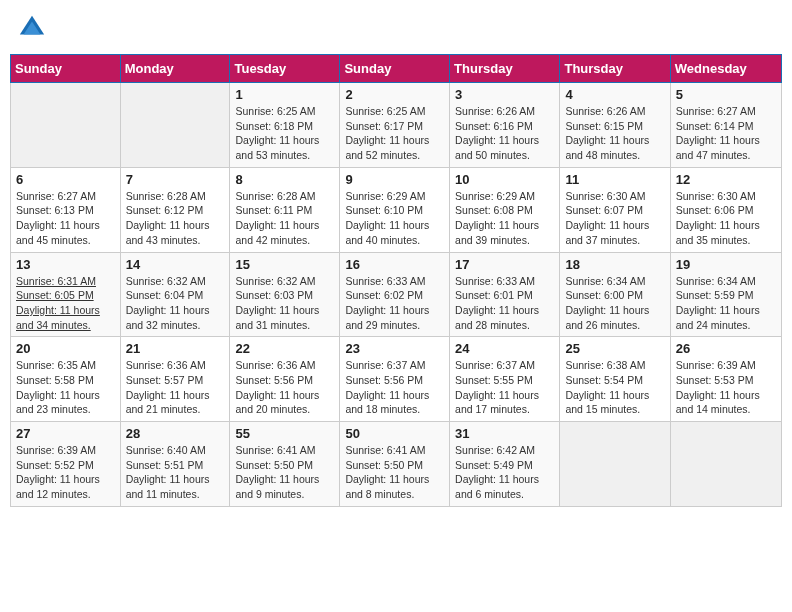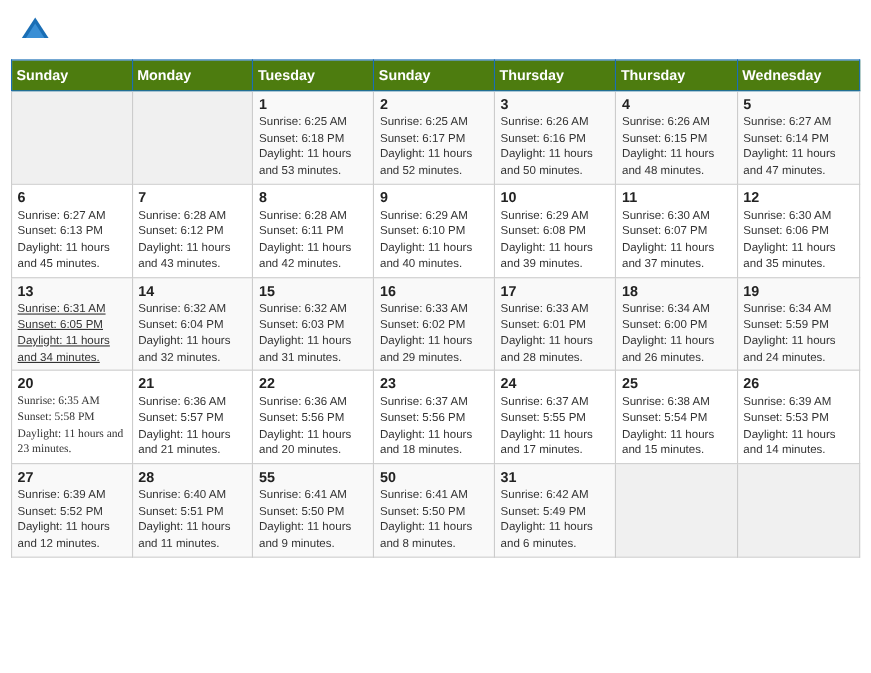--- a/index.html
+++ b/index.html
@@ -46,21 +46,21 @@
     .location-title {
       font-size: 16px;
       color: #555;
     }
     .calendar {
       width: 100%;
       border-collapse: collapse;
       font-size: 11px;
     }
     .calendar thead th {
-      background-color: #4d7c0f;
+      background-color: #be185d;
       color: #fff;
       padding: 6px 4px;
       text-align: left;
       font-size: 13px;
       border: 1px solid #1a6eb5;
     }
     .calendar tbody td {
       border: 1px solid #ccc;
       vertical-align: top;
       padding: 4px 5px;
@@ -237,21 +237,21 @@
         <td>
           <div class="day-number">19</div>
           <div class="day-info" style="white-space: pre-line;">Sunrise: 6:34 AM
 Sunset: 5:59 PM
 Daylight: 11 hours and 24 minutes.</div>
         </td>
       </tr>
       <tr>
         <td>
           <div class="day-number">20</div>
-          <div class="day-info" style="white-space: pre-line; font-family: Liberation Serif, serif;">Sunrise: 6:35 AM
+          <div class="day-info" style="white-space: pre-line;">Sunrise: 6:35 AM
 Sunset: 5:58 PM
 Daylight: 11 hours and 23 minutes.</div>
         </td>
         <td>
           <div class="day-number">21</div>
           <div class="day-info" style="white-space: pre-line;">Sunrise: 6:36 AM
 Sunset: 5:57 PM
 Daylight: 11 hours and 21 minutes.</div>
         </td>
         <td>

